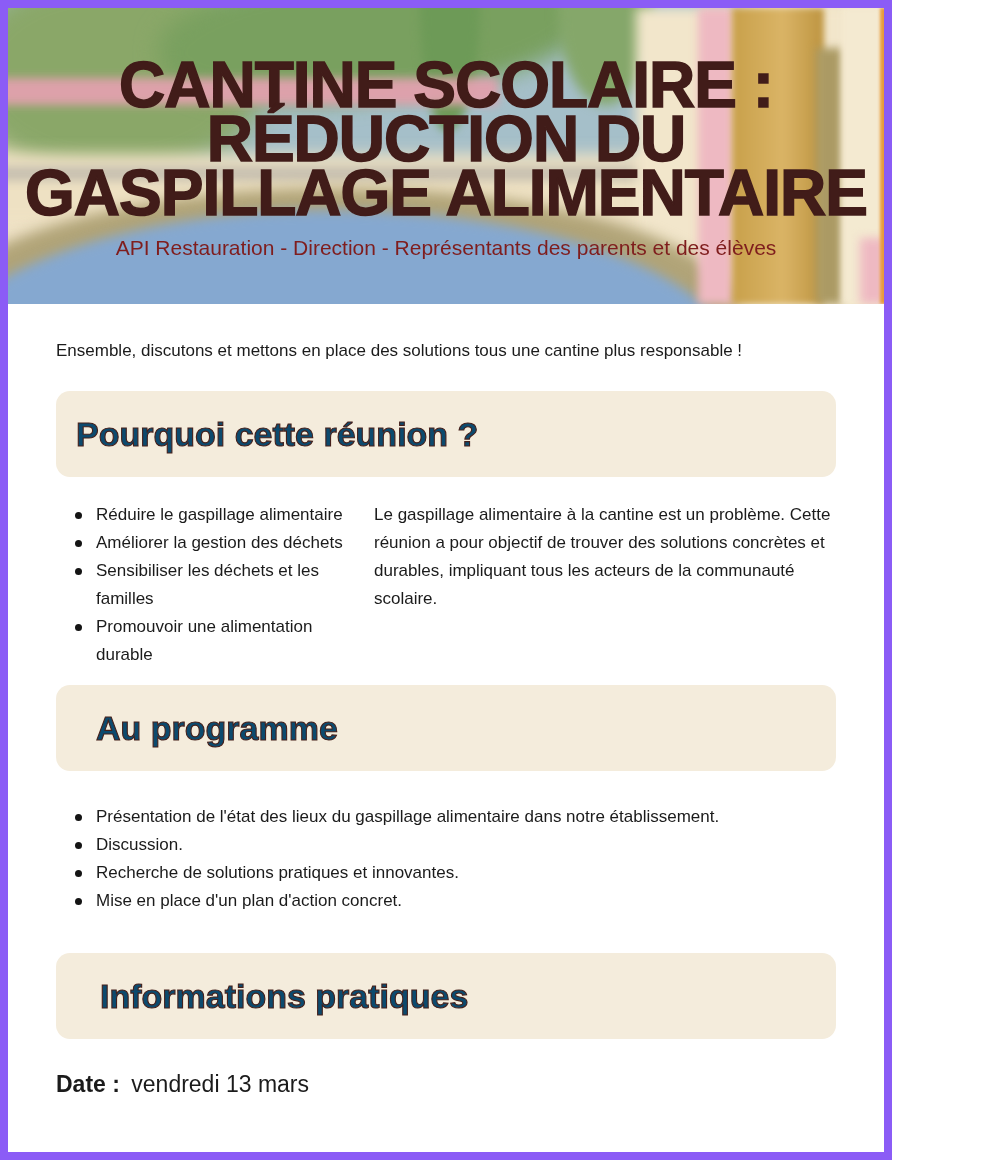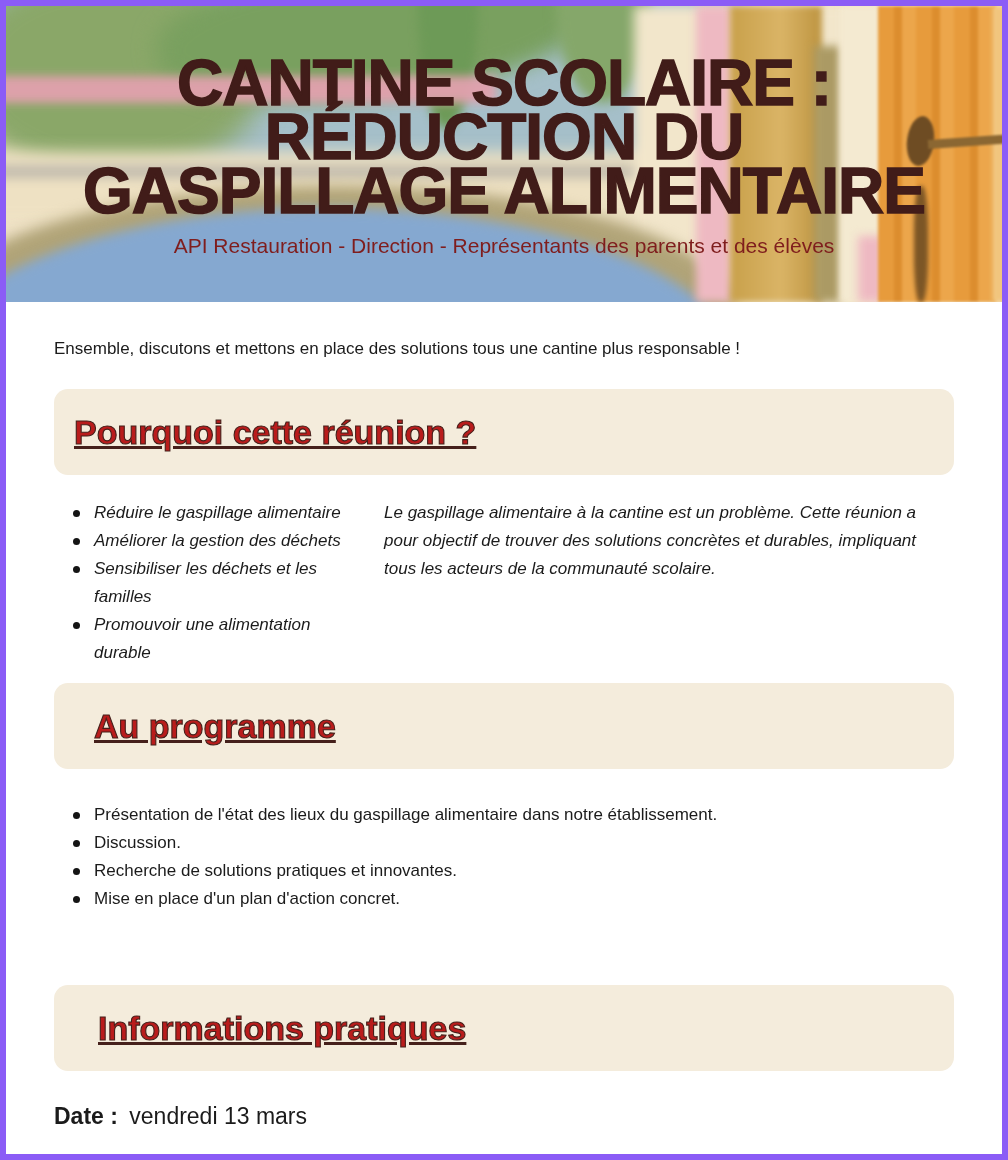--- a/index.html
+++ b/index.html
@@ -4,22 +4,22 @@
 <title>Cantine Scolaire</title>
 <style>
   * { margin: 0; padding: 0; box-sizing: border-box; }
   html, body { background: #ffffff; }
   body {
     width: 1008px; height: 1160px; overflow: hidden;
     font-family: "Liberation Sans", sans-serif;
     color: #1b1b1b;
   }
   .page {
-    width: 1008px; height: 1160px;
-    border: 6px solid #8b5cf6;
+    width: 892px; height: 1160px;
+    border: 8px solid #8b5cf6;
     background: #ffffff;
     overflow: hidden;
   }
 
   
   .hero {
     position: relative;
     height: 296px;
     background: #f0e3c8;
     overflow: hidden;
@@ -70,33 +70,31 @@
   .intro { margin-top: 33px; font-size: 17px; line-height: 28px; }
 
   .section-box {
     margin-top: 26px;
     background: #f4ecdc;
     border-radius: 14px;
     padding: 24px 20px;
   }
   .section-box h2 {
     font-size: 34px; line-height: 38px; font-weight: bold;
-    color: #b91c1c;
-    text-decoration: underline;
+    color: #0c4a6e;
     -webkit-text-stroke: 1.1px #45201b;
   }
   .section-box.programme { margin-top: 16px; padding-left: 40px; }
-  .section-box.infos { margin-top: 72px; padding-left: 44px; }
+  .section-box.infos { margin-top: 38px; padding-left: 44px; }
 
   .two-col {
     display: grid;
     grid-template-columns: 290px 1fr;
-    column-gap: 40px;
+    column-gap: 28px;
     margin-top: 24px;
-    font-style: italic;
   }
   ul { list-style: none; }
   li {
     position: relative; padding-left: 40px;
     font-size: 17px; line-height: 28px;
   }
   li::before {
     content: ""; position: absolute;
     left: 19px; top: 10.5px;
     width: 7px; height: 7px; border-radius: 50%;

